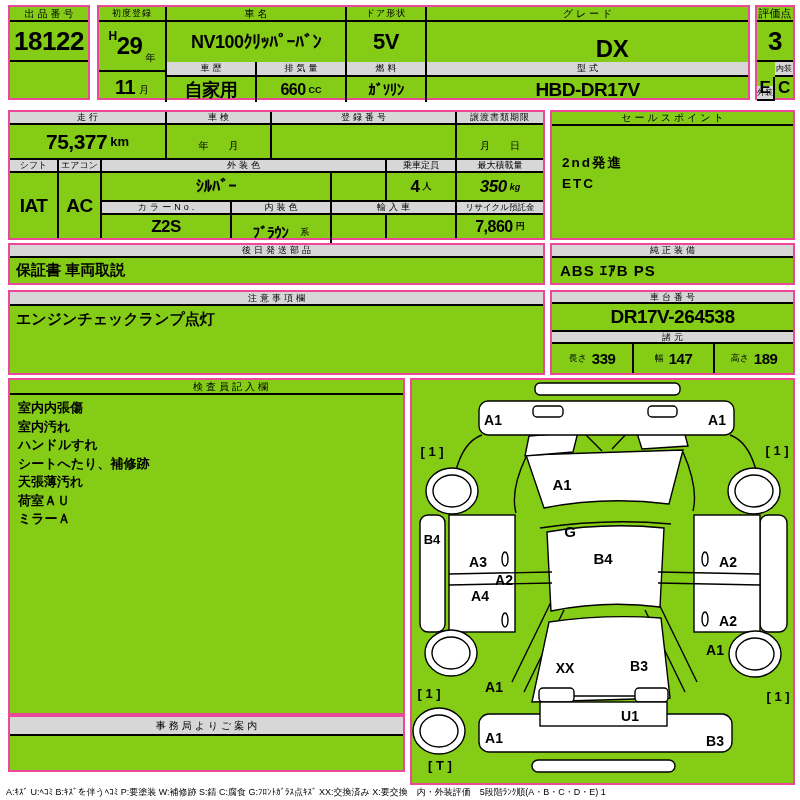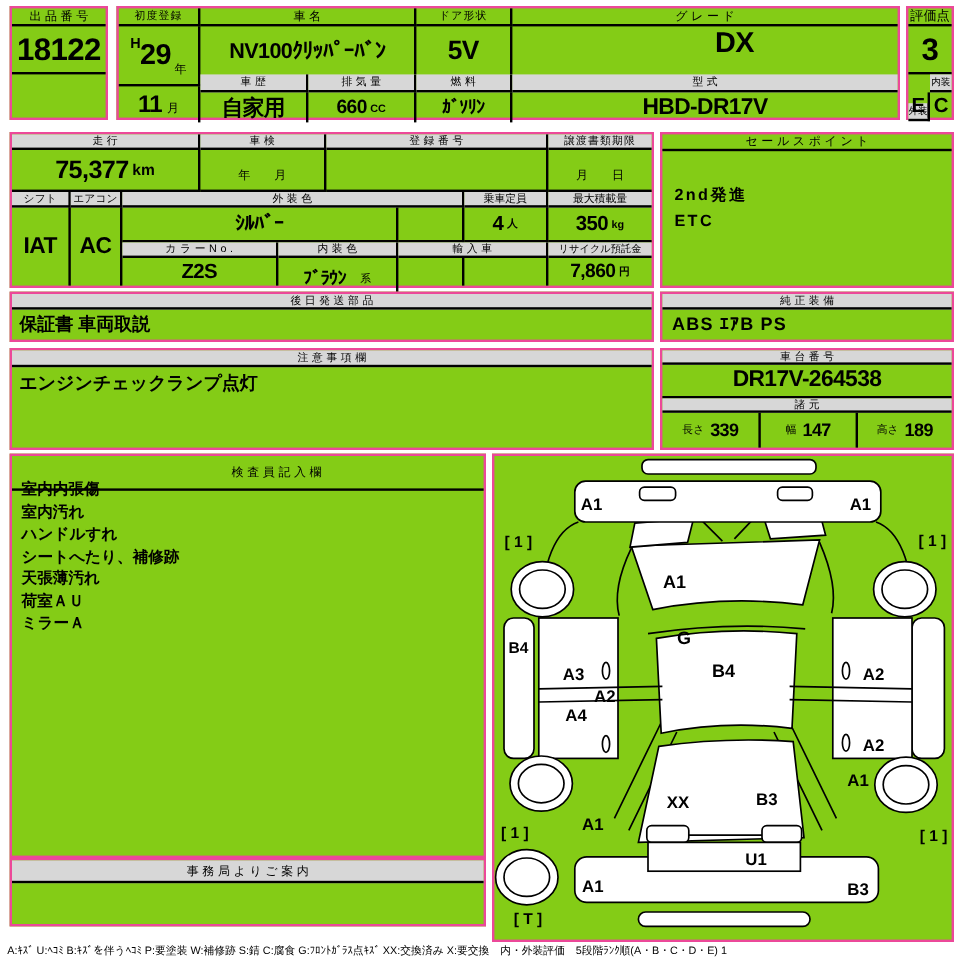--- a/index.html
+++ b/index.html
@@ -60,21 +60,21 @@
       <span class="v" style="font-size:20px;">11</span>
       <span style="font-size:10px;align-self:flex-end;margin:0 0 5px 4px;">月</span>
     </div>
 
     <div class="c br" style="left:68px;top:15px;width:180px;height:40px;">
         <span class="v" style="font-size:18px;">NV100ｸﾘｯﾊﾟｰﾊﾞﾝ</span>
       </div>
     <div class="c br" style="left:248px;top:15px;width:80px;height:40px;">
         <span class="v" style="font-size:22px;">5V</span>
       </div>
-    <div class="c" style="left:328px;top:9px;width:370px;height:40px;">
+    <div class="c" style="left:328px;top:22px;width:370px;height:40px;">
         <span class="v" style="font-size:24px;">DX</span>
       </div>
 
     <div class="c g br bb" style="left:68px;top:55px;width:90px;height:15px;">
         <span class="lab" style="font-size:9px;">車歴</span>
       </div>
     <div class="c g br bb" style="left:158px;top:55px;width:90px;height:15px;">
         <span class="lab" style="font-size:9px;">排気量</span>
       </div>
     <div class="c g br bb" style="left:248px;top:55px;width:80px;height:15px;">
@@ -170,21 +170,21 @@
       </div>
 
     <div class="c br bb" style="left:92px;top:61px;width:230px;height:29px;">
         <span class="v" style="font-size:17px;">ｼﾙﾊﾞｰ</span>
       </div>
     <div class="c br bb" style="left:322px;top:61px;width:55px;height:29px;"></div>
     <div class="c br bb" style="left:377px;top:61px;width:70px;height:29px;">
         <span class="v" style="font-size:17px;">4</span>
         <span class="u">人</span>
       </div>
-    <div class="c bb" style="left:447px;top:61px;width:86px;height:29px;">
+    <div class="c bb" style="left:447px;top:61px;width:86px;height:29px;font-style:italic;">
         <span class="v" style="font-size:17px;">350</span>
         <span class="u">kg</span>
       </div>
 
     <div class="c g br bb" style="left:92px;top:90px;width:130px;height:13px;">
         <span class="lab" style="font-size:9px;">カラーNo.</span>
       </div>
     <div class="c g br bb" style="left:222px;top:90px;width:100px;height:13px;">
         <span class="lab" style="font-size:9px;">内装色</span>
       </div>
@@ -265,21 +265,21 @@
         <span style="font-size:9px;">幅</span>
         <span class="v" style="font-size:15px;margin-left:5px;">147</span>
       </div>
     <div class="c" style="left:163px;top:52px;width:78px;height:29px;">
         <span style="font-size:9px;">高さ</span>
         <span class="v" style="font-size:15px;margin-left:5px;">189</span>
       </div>
   </div>
 
   <div class="box" style="left:8px;top:378px;width:397px;height:337px;">
-    <div class="c bb" style="left:0;top:0;width:393px;height:29px;padding-left:48px;">
+    <div class="c bb" style="left:0;top:0;width:393px;height:15px;padding-left:48px;">
         <span class="lab">検査員記入欄</span>
       </div>
     <div style="position:absolute;left:8px;top:19px;font-size:13px;font-weight:bold;line-height:18.5px;">
       <div>室内内張傷</div>
       <div>室内汚れ</div>
       <div>ハンドルすれ</div>
       <div>シートへたり、補修跡</div>
       <div>天張薄汚れ</div>
       <div>荷室ＡＵ</div>
       <div>ミラーＡ</div>

